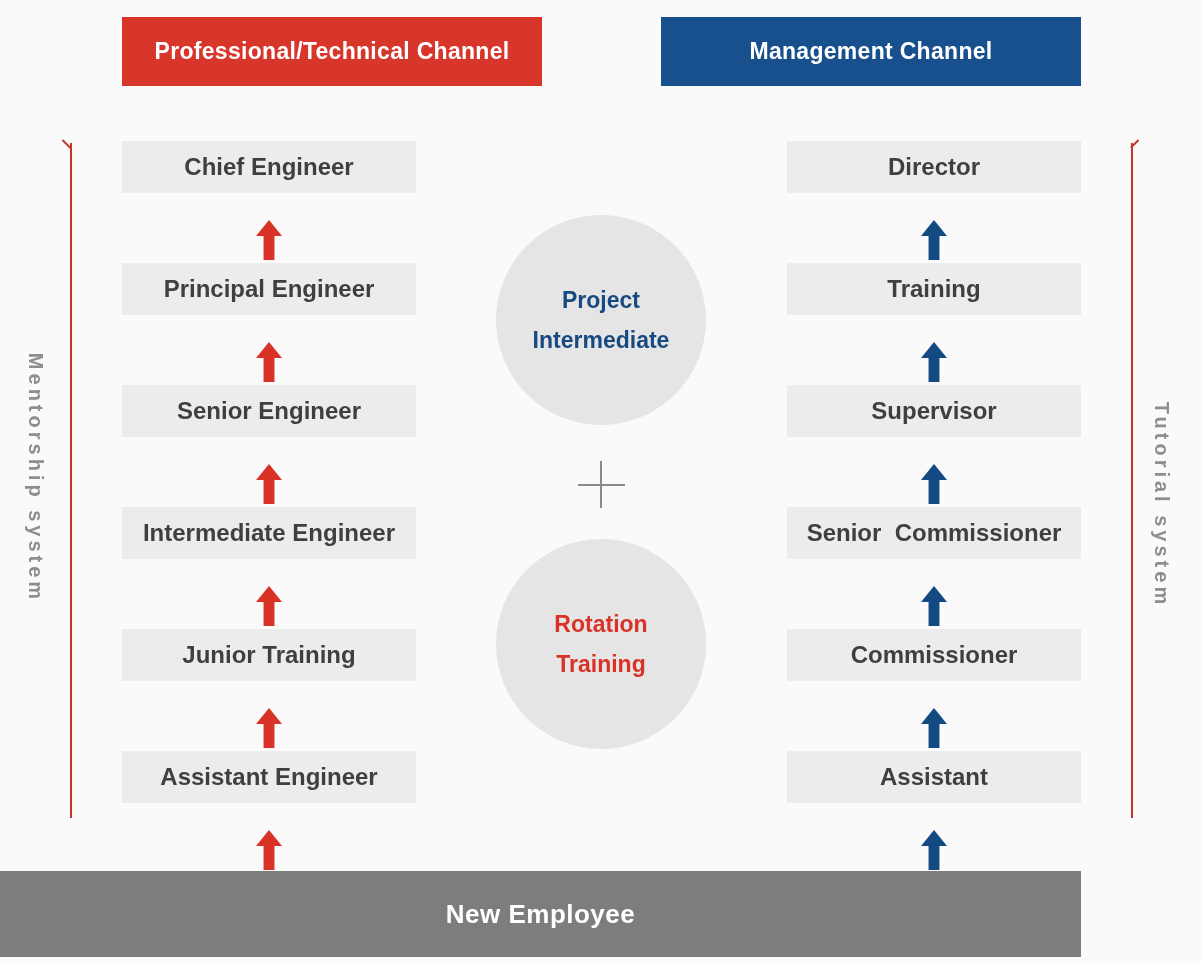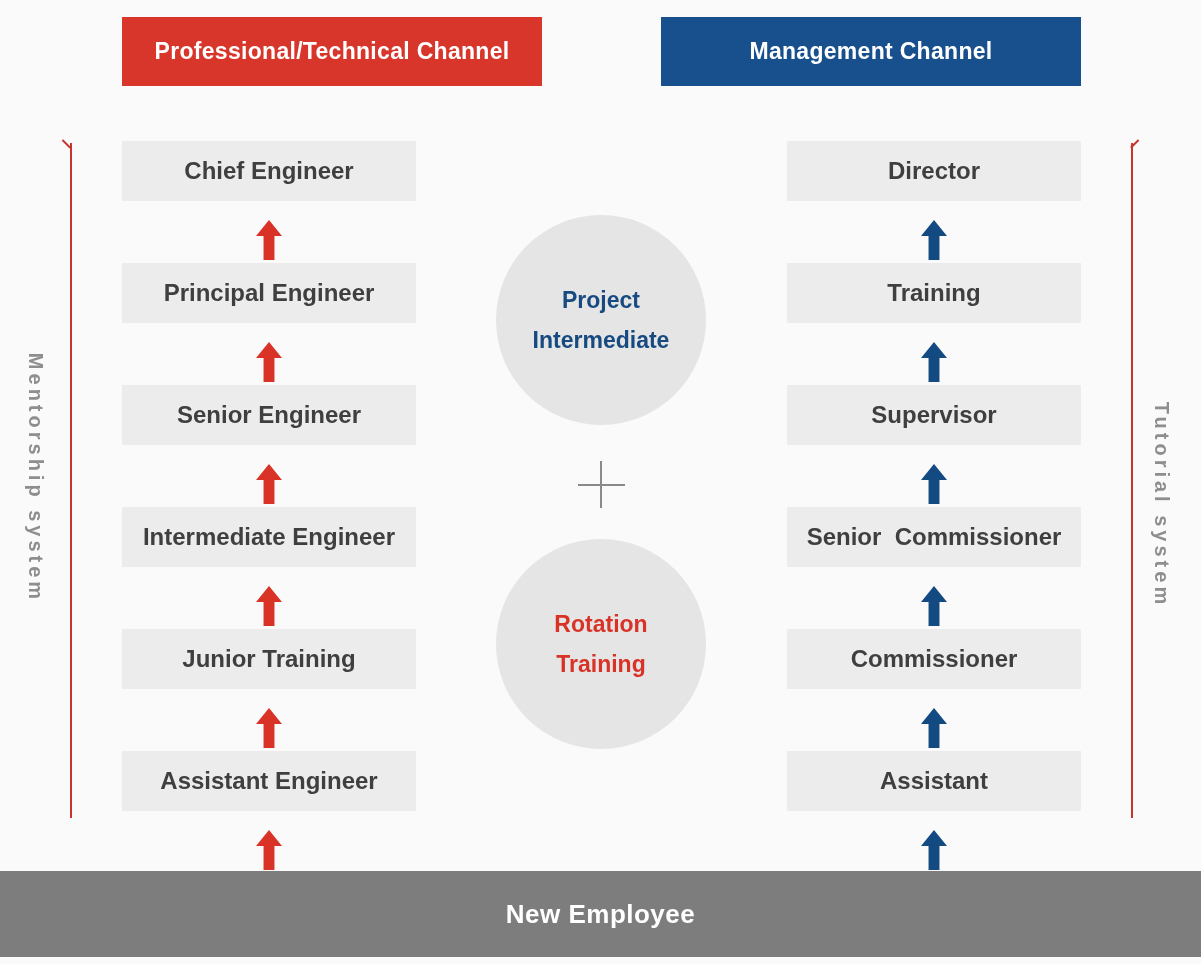--- a/index.html
+++ b/index.html
@@ -9,21 +9,21 @@
   }
   .channel-header{
     position:absolute;top:17px;width:420px;height:69px;
     display:flex;align-items:center;justify-content:center;
     color:#ffffff;font-size:23px;font-weight:bold;letter-spacing:.3px;
   }
   .header-red{left:122px;background:#d8352b;}
   .header-blue{left:661px;background:#17508c;}
 
   .level-box{
-    position:absolute;width:294px;height:60px;background:#ececec;
+    position:absolute;width:294px;height:52px;background:#ececec;
     display:flex;align-items:center;justify-content:center;
     color:#3f3f3f;font-size:24px;font-weight:bold;white-space:pre;
   }
   .col-left .level-box{left:122px;}
   .col-right .level-box{left:787px;text-align:center;}
   .r0{top:141px}.r1{top:263px}.r2{top:385px}.r3{top:507px}.r4{top:629px}.r5{top:751px}
 
   .up-arrow{
     position:absolute;width:26px;height:40px;
     clip-path:polygon(50% 0,100% 40%,71% 40%,71% 100%,29% 100%,29% 40%,0 40%);
@@ -51,21 +51,21 @@
   .tick-right{left:1129px;top:143px;transform:rotate(-45deg);}
 
   .side-label{
     position:absolute;color:#8e8e8e;font-size:20px;font-weight:bold;
     letter-spacing:4px;white-space:nowrap;
   }
   .side-left{left:35px;top:478px;transform:translate(-50%,-50%) rotate(90deg);}
   .side-right{left:1161px;top:505px;transform:translate(-50%,-50%) rotate(90deg);}
 
   .footer-bar{
-    position:absolute;left:0;top:871px;width:1201px;height:86px;background:#7d7d7d;
+    position:absolute;left:0;top:871px;width:1081px;height:86px;background:#7d7d7d;
     display:flex;align-items:center;justify-content:center;
     color:#ffffff;font-size:26px;font-weight:bold;letter-spacing:.5px;
   }
 </style>
 </head>
 <body>
 
 <div class="stage">
 
   <div class="channel-header header-red">Professional/Technical Channel</div>

